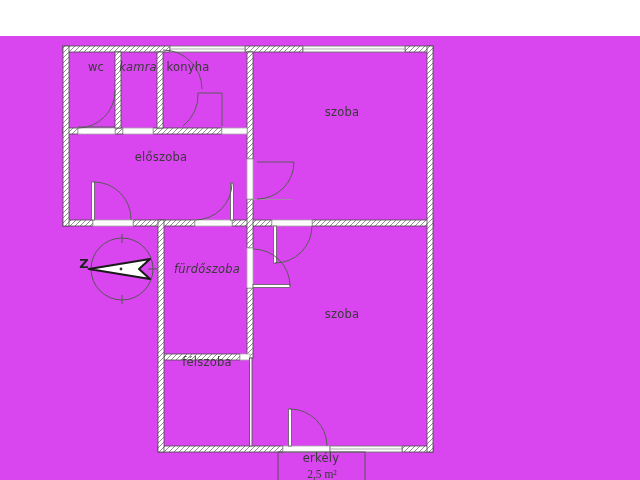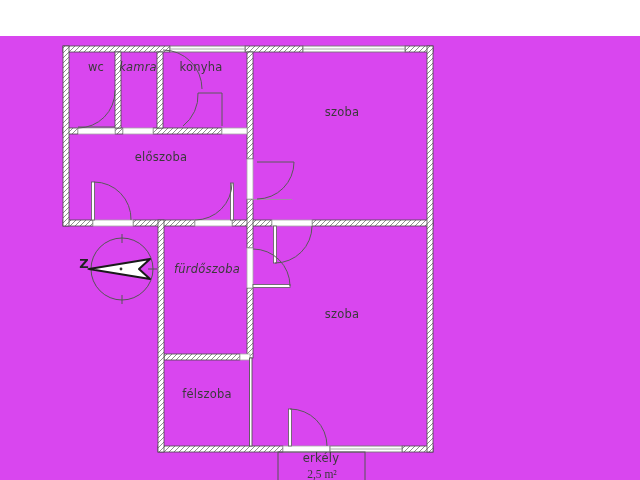--- a/index.html
+++ b/index.html
@@ -143,23 +143,23 @@
       <line x1="122" y1="259" x2="122" y2="268"></line>
       <line x1="87" y1="233" x2="96" y2="233"></line>
       <line x1="148" y1="233" x2="157" y2="233"></line>
       <path d="M89,233 L150,223 L139,233 L150,243 Z" fill="#ffffff" stroke="#1a1a1a" stroke-width="2" stroke-linejoin="round"></path>
       <circle cx="121" cy="233" r="1.4" fill="#333333" stroke="none"></circle>
     </g>
   </svg>
 
   <div class="room-label" style="left:96px;  top:31px;">wc</div>
   <div class="room-label" style="left:138px; top:31px;font-style:italic;">kamra</div>
-  <div class="room-label" style="left:201px; top:31px;">konyha</div>
+  <div class="room-label" style="left:188px; top:31px;">konyha</div>
   <div class="room-label" style="left:342px; top:76px;">szoba</div>
   <div class="room-label" style="left:161px; top:121px;text-align:center;">előszoba</div>
   <div class="room-label" style="left:207px; top:233px;font-style:italic;">fürdőszoba</div>
-  <div class="room-label" style="left:207px; top:358px;">félszoba</div>
+  <div class="room-label" style="left:207px; top:326px;">félszoba</div>
   <div class="room-label" style="left:342px; top:278px;">szoba</div>
   <div class="room-label" style="left:321px; top:422px;">erkély</div>
   <div class="area-label" style="left:322px; top:438px;">2,5 m²</div>
   <div class="compass-label" style="left:84px; top:227px;">Z</div>
 
 </div>
 
 </body></html>

